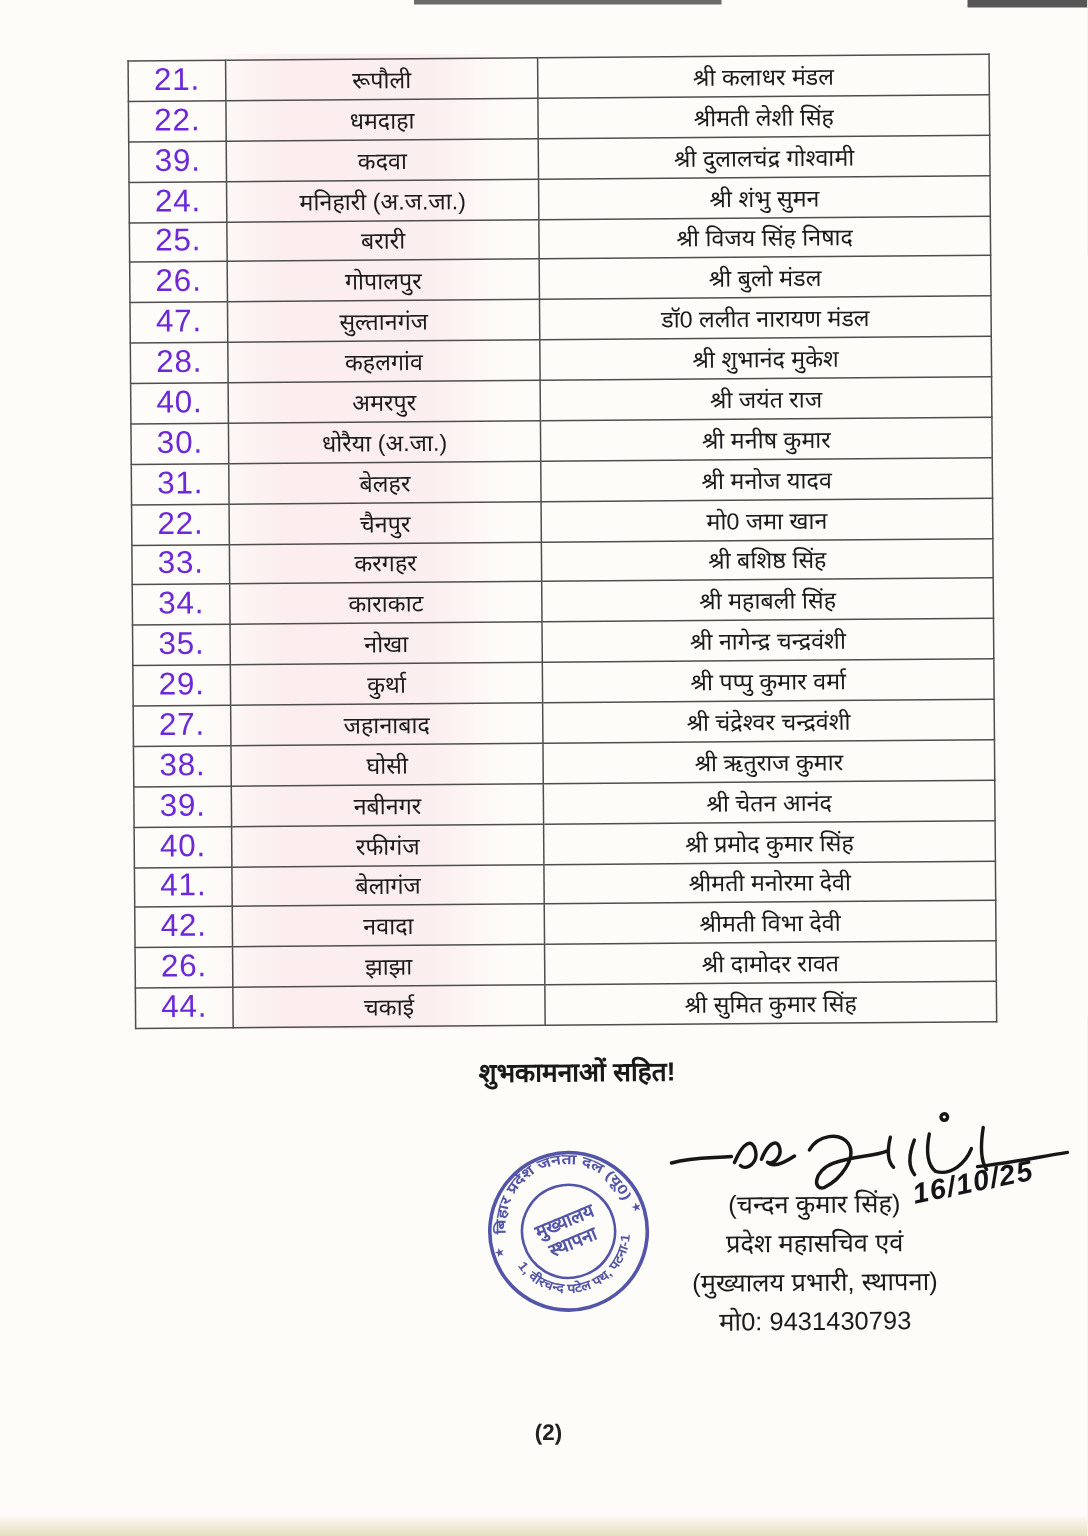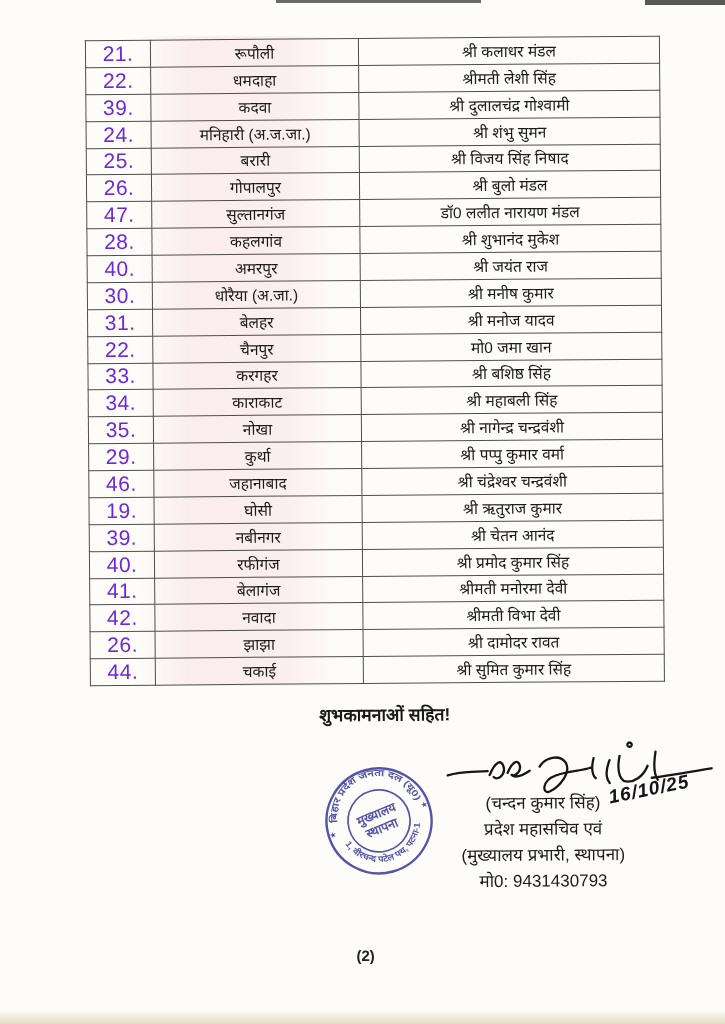--- a/index.html
+++ b/index.html
@@ -161,26 +161,26 @@
             <td class="sno">35.</td>
             <td class="constituency">नोखा</td>
             <td class="name">श्री नागेन्द्र चन्द्रवंशी</td>
           </tr>
           <tr>
             <td class="sno">29.</td>
             <td class="constituency">कुर्था</td>
             <td class="name">श्री पप्पु कुमार वर्मा</td>
           </tr>
           <tr>
-            <td class="sno">46.</td>
+            <td class="sno">27.</td>
             <td class="constituency">जहानाबाद</td>
             <td class="name">श्री चंद्रेश्वर चन्द्रवंशी</td>
           </tr>
           <tr>
-            <td class="sno">19.</td>
+            <td class="sno">38.</td>
             <td class="constituency">घोसी</td>
             <td class="name">श्री ऋतुराज कुमार</td>
           </tr>
           <tr>
             <td class="sno">39.</td>
             <td class="constituency">नबीनगर</td>
             <td class="name">श्री चेतन आनंद</td>
           </tr>
           <tr>
             <td class="sno">40.</td>

